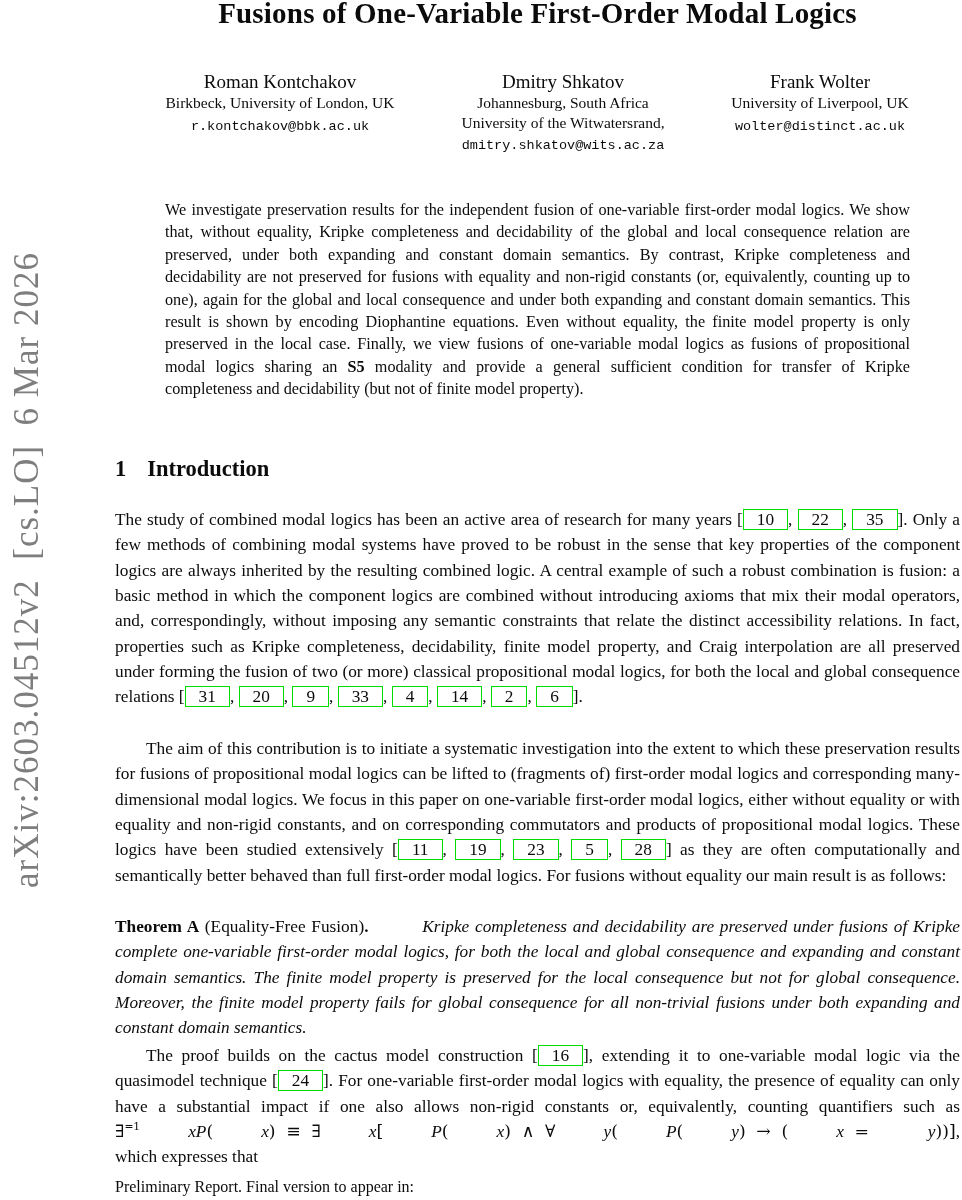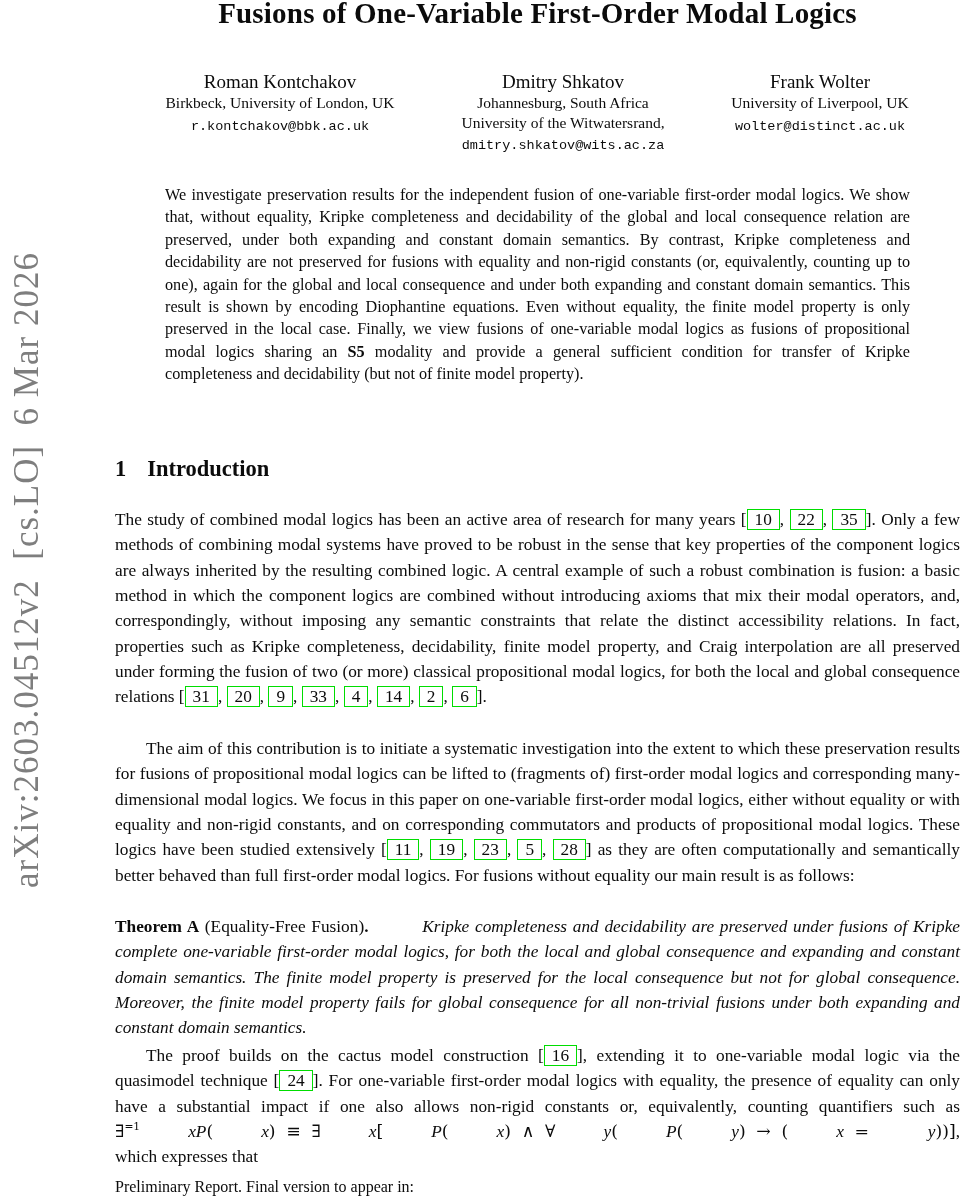--- a/index.html
+++ b/index.html
@@ -68,21 +68,21 @@
     font-size: 15.5px;
     line-height: 19.5px;
   }
   .author-email {
     font-family: "Liberation Mono", "DejaVu Sans Mono", monospace;
     font-size: 13.5px;
     margin-top: 6px;
   }
   .abstract {
     position: absolute;
-    top: 184px;
+    top: 199px;
     left: 50px;
     width: 745px;
     font-size: 16.2px;
     line-height: 22.4px;
     text-align: justify;
     font-family: Liberation Serif, serif;
   }
   .section-heading {
     position: absolute;
     top: 456px;
@@ -105,21 +105,21 @@
   .theorem { top: 914px; }
   .p3 { top: 1043px; text-indent: 31px; }
   .footnote {
     position: absolute;
     top: 1178px;
     left: 0;
     font-size: 16px;
   }
   .cite {
     border: 1.3px solid #00dd00;
-    padding: 0 7px;
+    padding: 0 13px;
     cursor: pointer;
   }
   .bold { font-weight: 700; }
   .ital { font-style: italic; margin-left: 48px; }
   .math {
     font-style: normal;
     font-family: "DejaVu Serif", serif;
   }
   .msup {
     vertical-align: super;

